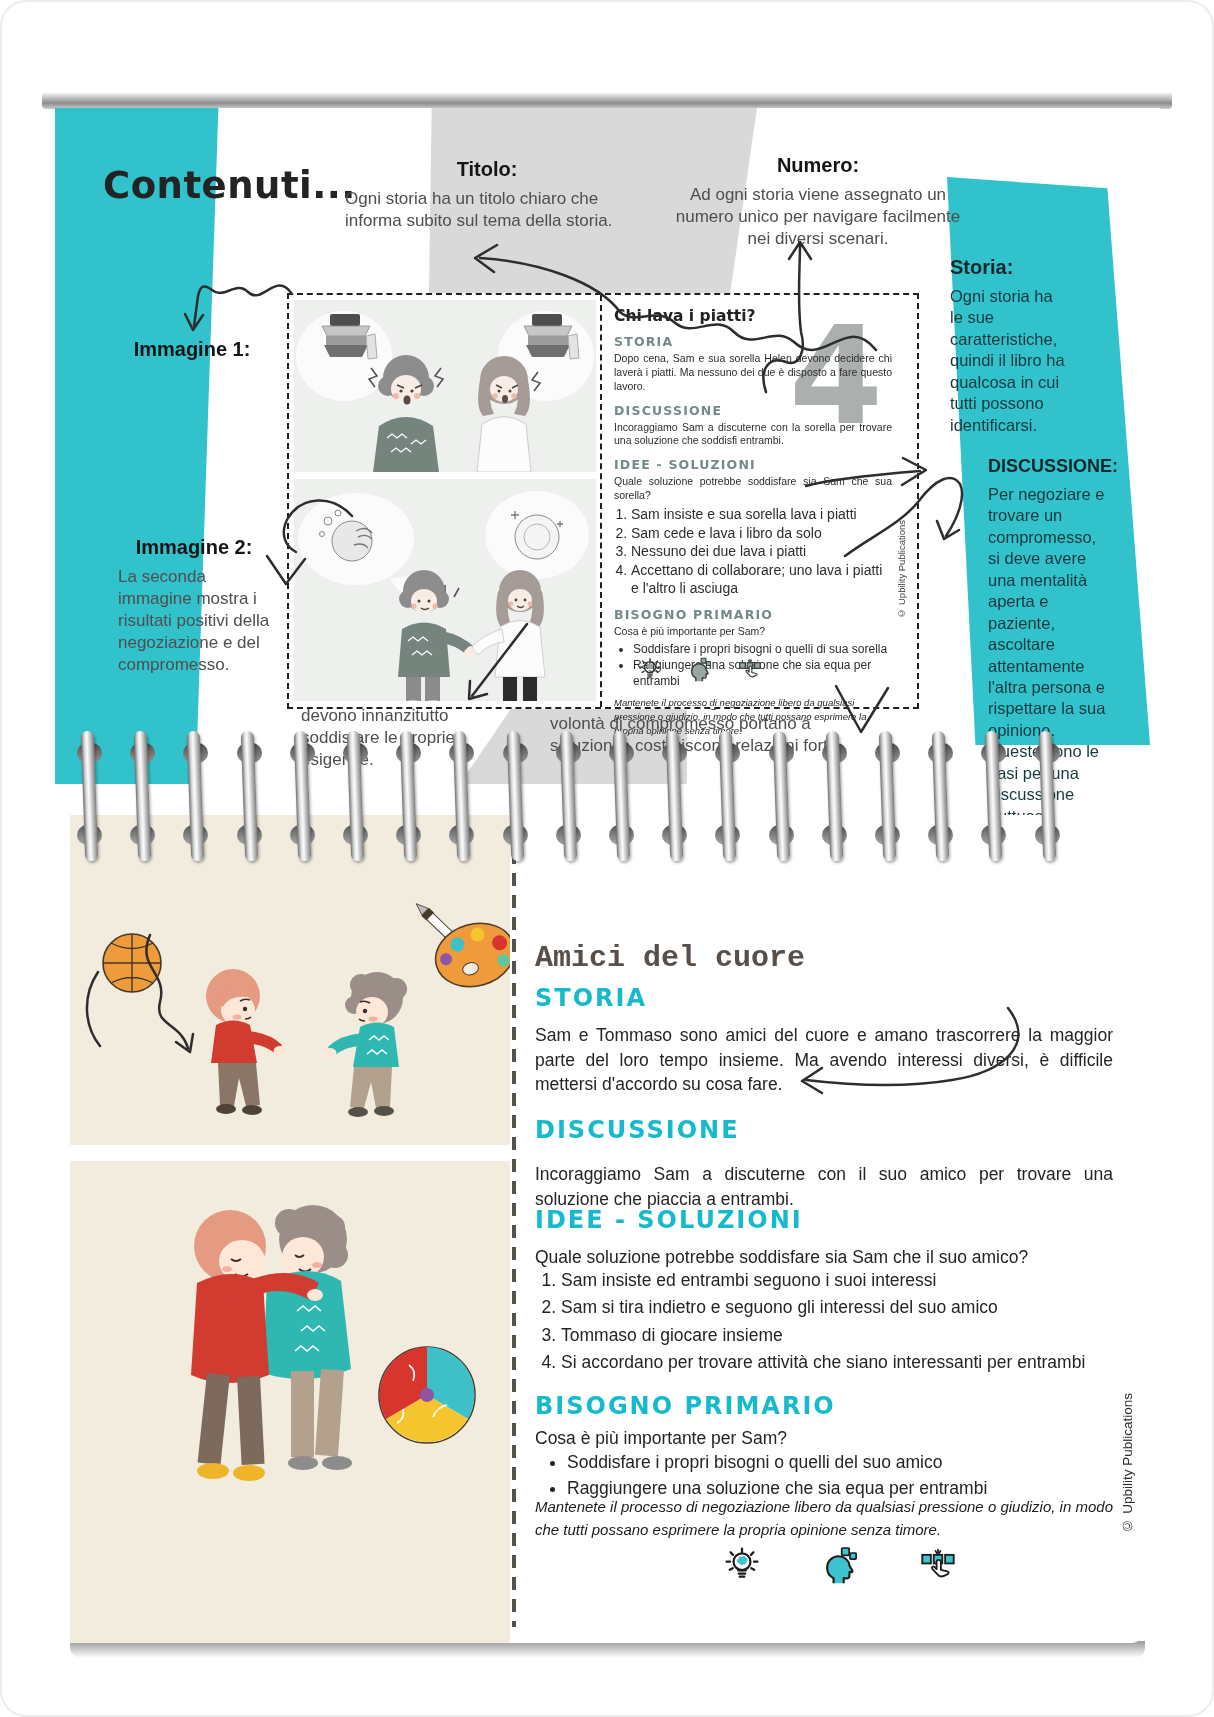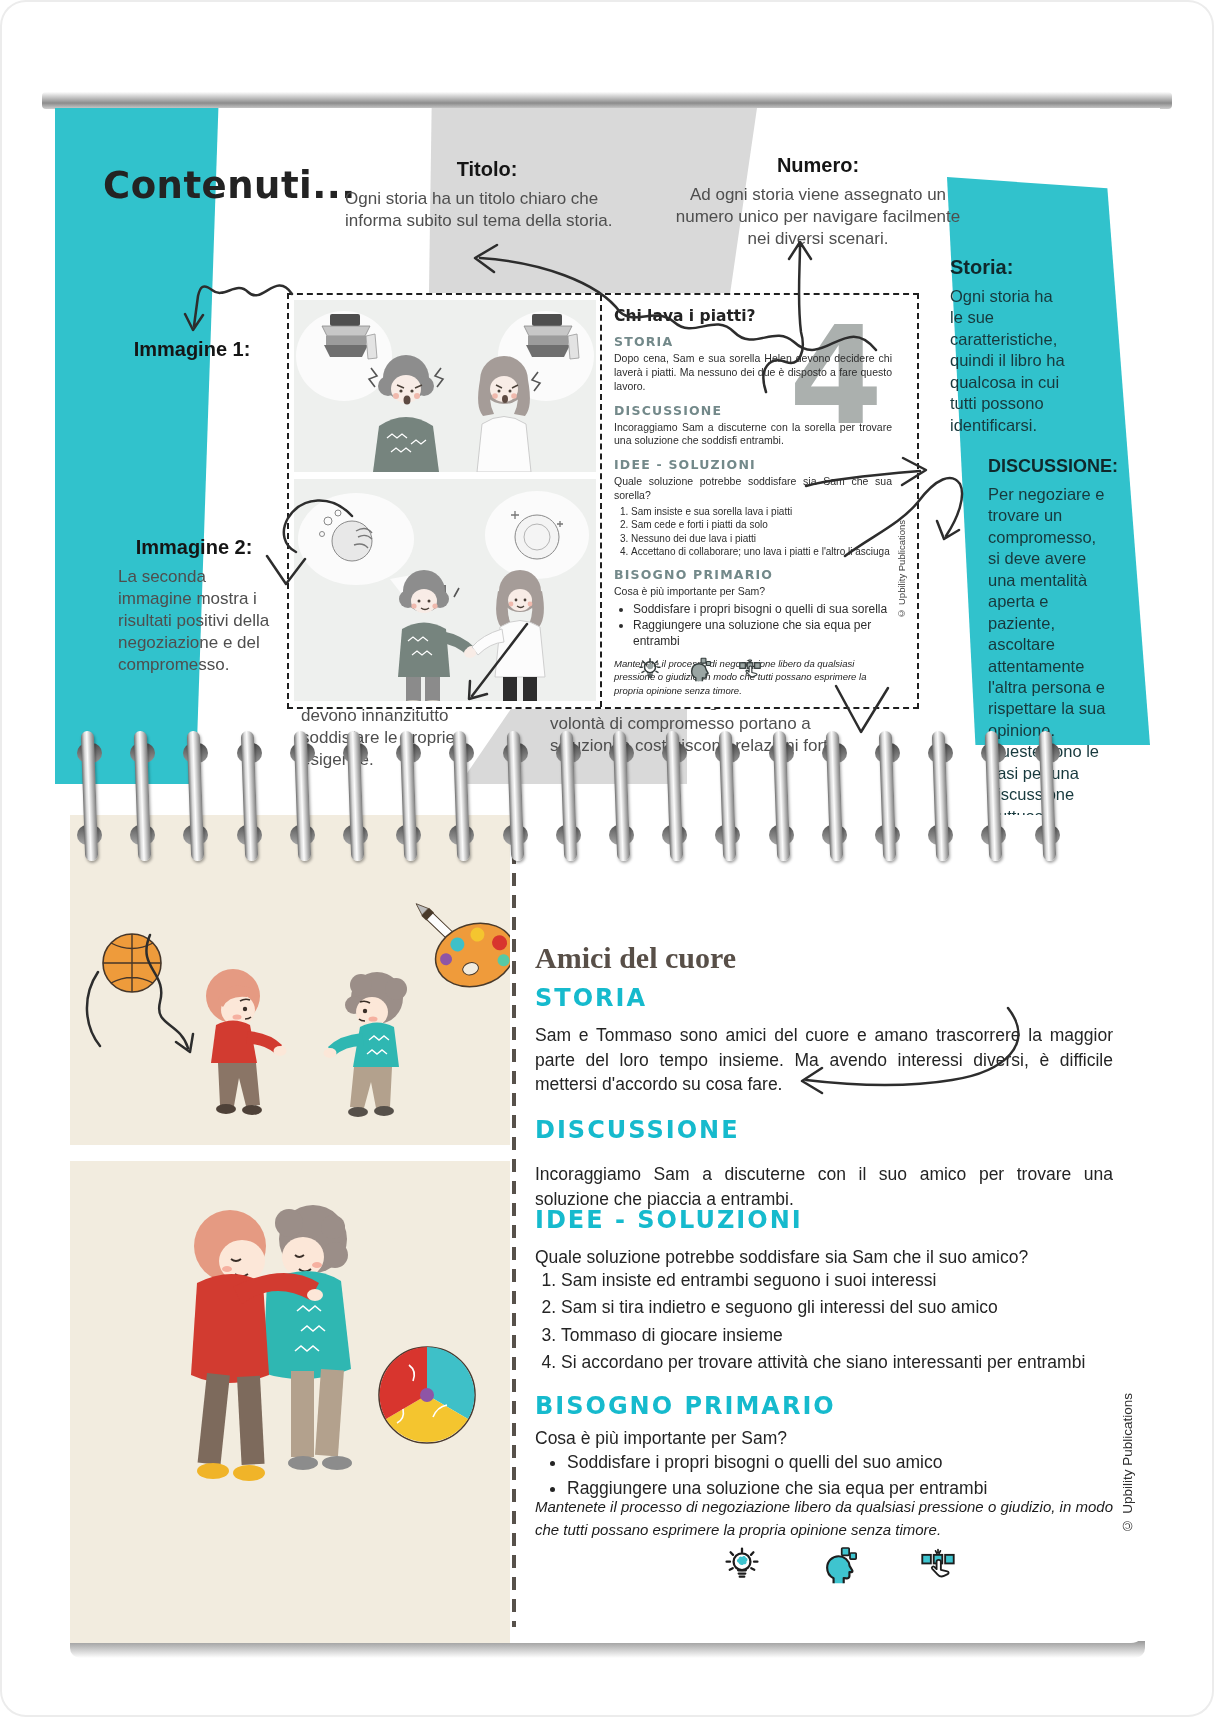--- a/index.html
+++ b/index.html
@@ -49,21 +49,21 @@
         border:2px dashed #1f1f1f;}
   .panel{position:absolute;left:5px;width:302px;background:#eef0ee;overflow:hidden;}
   .panel1{top:5px;height:172px;}
   .panel2{top:184px;height:222px;}
   .card-divider{position:absolute;left:311px;top:0;height:100%;border-left:2px dashed #1f1f1f;}
   .card-col{position:absolute;left:325px;top:12px;width:278px;z-index:2;}
   .card-title{font-family:"DejaVu Sans",sans-serif;font-size:15.5px;font-weight:800;color:#222;}
   .card-h{font-family:"DejaVu Sans",sans-serif;font-size:12.5px;font-weight:700;color:#73898a;
           letter-spacing:1.2px;margin:9px 0 3px 0;}
   .card-p{font-size:10.5px;line-height:1.32;margin:0;color:#2d2d2d;text-align:justify;}
-  .card-ol{margin:2px 0 0 0;padding-left:17px;font-size:10px;line-height:1.33;color:#2d2d2d;}
+  .card-ol{margin:2px 0 0 0;padding-left:17px;font-size:14px;line-height:1.33;color:#2d2d2d;}
   .card-ul{margin:2px 0 0 0;padding-left:19px;font-size:12px;line-height:1.35;color:#2d2d2d;}
   .card-note{font-style:italic;font-size:9.5px;line-height:1.45;margin-top:7px;color:#1d1d1d;}
   .card-num{position:absolute;left:500px;top:14px;font-family:"DejaVu Sans",sans-serif;
             font-size:135px;line-height:1;font-weight:800;color:#a2a8a6;z-index:1;opacity:.9;}
   .card-copy{position:absolute;left:607px;top:225px;writing-mode:vertical-rl;transform:rotate(180deg);
              font-size:9.5px;color:#3c3c3c;z-index:2;}
   .card-icons{position:absolute;left:348px;top:362px;display:flex;gap:24px;z-index:2;}
   .icon{display:block;}
   .icon-gray{--ic-fill:#9aa5a3;--ic-stroke:#343d3c;width:26px;height:26px;}
   .icon-teal{--ic-fill:#3ec4cf;--ic-stroke:#1d1d1d;width:40px;height:40px;}
@@ -83,21 +83,21 @@
       border-radius:0 0 14px 14px;}
   .cream{position:absolute;left:0;top:0;width:440px;height:828px;background:#f2ecdf;
          border-bottom-left-radius:14px;}
   .cream-gap{position:absolute;left:0;top:330px;width:440px;height:16px;background:#fff;}
   .divider2{position:absolute;left:442px;top:14px;width:4px;height:798px;
             background:repeating-linear-gradient(180deg,#57514b 0 13px,transparent 13px 22px);}
   .big17{position:absolute;left:733px;top:30px;font-family:"DejaVu Sans",sans-serif;
          font-size:205px;line-height:1;font-weight:800;color:#45c7d8;letter-spacing:-6px;
          z-index:1;opacity:.92;}
   .b-block{position:absolute;left:465px;width:578px;z-index:2;}
-  .b-title{top:126px;font-family:Liberation Serif, serif;font-size:30px;font-weight:800;color:#584f48;}
+  .b-title{top:126px;font-family:Liberation Mono, monospace;font-size:30px;font-weight:800;color:#584f48;}
   .b-h{font-family:"DejaVu Sans",sans-serif;font-size:24px;font-weight:800;color:#16bacd;letter-spacing:2px;}
   .b-p{font-size:17.5px;line-height:1.4;color:#242424;text-align:justify;margin:0;}
   #b-h1{top:169px;} #b-p1{top:208px;}
   #b-h2{top:301px;} #b-p2{top:347px;}
   #b-h3{top:391px;} #b-lead1{top:430px;}
   .b-ol{top:452px;margin:0;padding-left:26px;font-size:17.5px;line-height:1.56;color:#242424;}
   #b-h4{top:577px;} #b-lead2{top:611px;}
   .b-ul{top:634px;margin:0;padding-left:32px;font-size:17.5px;line-height:1.5;color:#242424;}
   .b-note{top:681px;font-style:italic;font-size:15px;line-height:1.5;color:#1b1b1b;text-align:justify;}
   .b-icons{position:absolute;left:652px;top:731px;display:flex;gap:58px;z-index:2;}
@@ -308,21 +308,21 @@
       <div class="card-col">
         <div class="card-title">Chi lava i piatti?</div>
         <div class="card-h">STORIA</div>
         <p class="card-p">Dopo cena, Sam e sua sorella Helen devono decidere chi laverà i piatti. Ma nessuno dei due è disposto a fare questo lavoro.</p>
         <div class="card-h">DISCUSSIONE</div>
         <p class="card-p">Incoraggiamo Sam a discuterne con la sorella per trovare una soluzione che soddisfi entrambi.</p>
         <div class="card-h">IDEE - SOLUZIONI</div>
         <p class="card-p">Quale soluzione potrebbe soddisfare sia Sam che sua sorella?</p>
         <ol class="card-ol">
           <li>Sam insiste e sua sorella lava i piatti</li>
-          <li>Sam cede e forti i piatti da solo</li>
+          <li>Sam cede e lava i libro da solo</li>
           <li>Nessuno dei due lava i piatti</li>
           <li>Accettano di collaborare; uno lava i piatti e l'altro li asciuga</li>
         </ol>
         <div class="card-h">BISOGNO PRIMARIO</div>
         <p class="card-p">Cosa è più importante per Sam?</p>
         <ul class="card-ul">
           <li>Soddisfare i propri bisogni o quelli di sua sorella</li>
           <li>Raggiungere una soluzione che sia equa per entrambi</li>
         </ul>
         <div class="card-note">Mantenete il processo di negoziazione libero da qualsiasi pressione o giudizio, in modo che tutti possano esprimere la propria opinione senza timore.</div>

